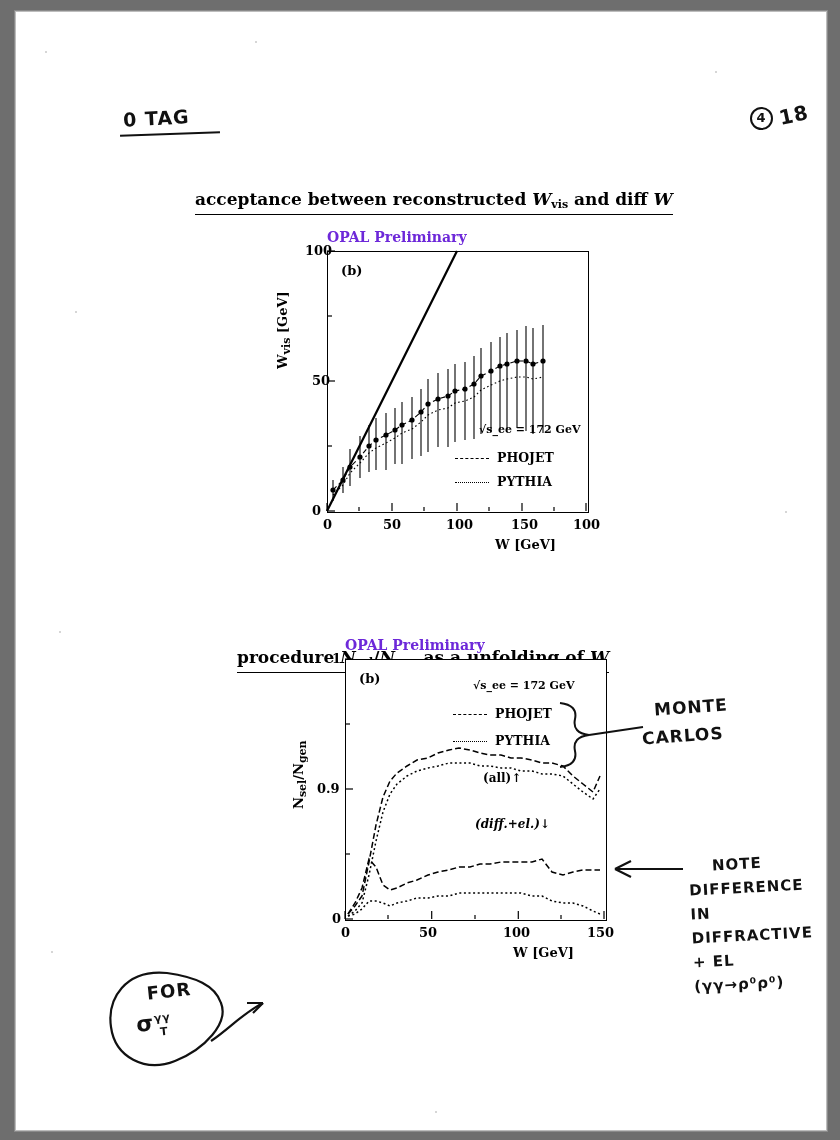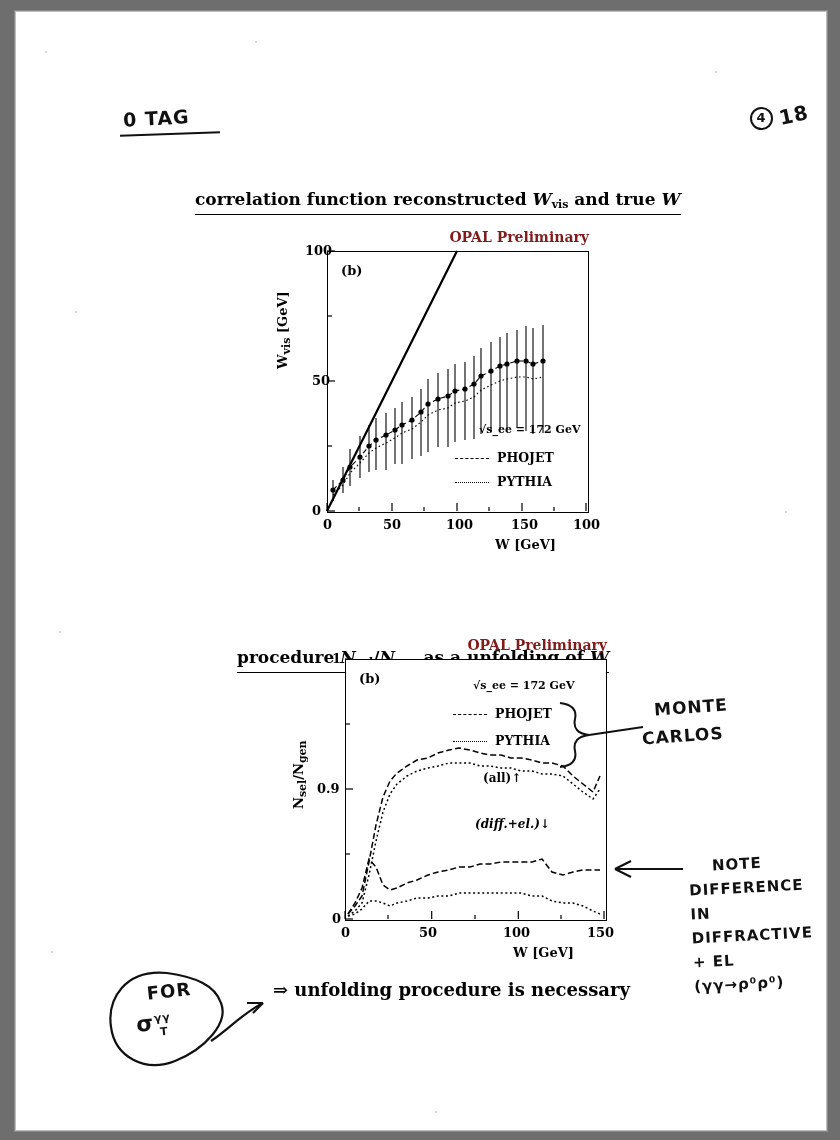--- a/index.html
+++ b/index.html
@@ -73,22 +73,22 @@
   #conclusion{
     position:absolute;left:258px;top:968px;
     font-family:"DejaVu Serif", serif;font-size:18px;font-weight:bold;color:#000;
     white-space:nowrap;
   }
 
   
   .plotbox{position:absolute;}
   .frame{position:absolute;border:1.4px solid #000;background:#fff;}
   .plot-title{
-    position:absolute;width:100%;text-align:right;top:-22px;
-    font-family:"DejaVu Serif", serif;font-weight:bold;font-size:14px;color:#7f1d1d;
+    position:absolute;width:100%;text-align:left;top:-22px;
+    font-family:"DejaVu Serif", serif;font-weight:bold;font-size:14px;color:#6d28d9;
   }
   .ticklabel{
     position:absolute;font-family:"DejaVu Serif", serif;font-size:13px;
     font-weight:bold;color:#000;
   }
   .axlabel{
     position:absolute;font-family:"DejaVu Serif", serif;font-size:13px;
     font-weight:bold;color:#000;white-space:nowrap;
   }
   .panelid{
@@ -122,21 +122,21 @@
   <div class="speck" style="left:420px;top:1100px;"></div>
 
   <div class="hand" id="hw-otag">0 TAG</div>
   <div id="hw-otag-underline"></div>
 
   <div class="hand" id="hw-pagenum">
     <span class="circle">4</span><span class="blob">18</span>
   </div>
 
   <div class="caption" id="cap1">
-    <span>correlation function reconstructed </span><span class="ital">W</span><span class="sub">vis</span><span> and true </span><span class="ital">W</span>
+    <span>acceptance between reconstructed </span><span class="ital">W</span><span class="sub">vis</span><span> and diff </span><span class="ital">W</span>
   </div>
 
   <div class="plotbox" style="left:312px;top:240px;width:262px;height:262px;">
     <div class="plot-title">OPAL Preliminary</div>
     <div class="frame" style="left:0;top:0;width:260px;height:260px;"></div>
 
     <div class="panelid" style="left:14px;top:12px;">(b)</div>
 
     <div class="axlabel" style="left:-52px;top:118px;transform:rotate(-90deg);transform-origin:left top;">
       <span>W</span><span class="sub">vis</span><span> [GeV]</span>
@@ -328,15 +328,14 @@
     <div>+ EL (γγ→ρ⁰ρ⁰)</div>
   </div>
 
   <div class="hand" id="hw-for">
     <div style="margin-left:14px;">FOR</div>
     <div>
       <span style="font-size:22px;">σ</span><span class="sub" style="vertical-align:8px;">γγ</span><span class="sub" style="vertical-align:-6px;margin-left:-12px;">T</span>
     </div>
   </div>
 
-  <div id="conclusion">⇒  unfolding procedure is necessary</div>
 
 </div>
 
 </body></html>

